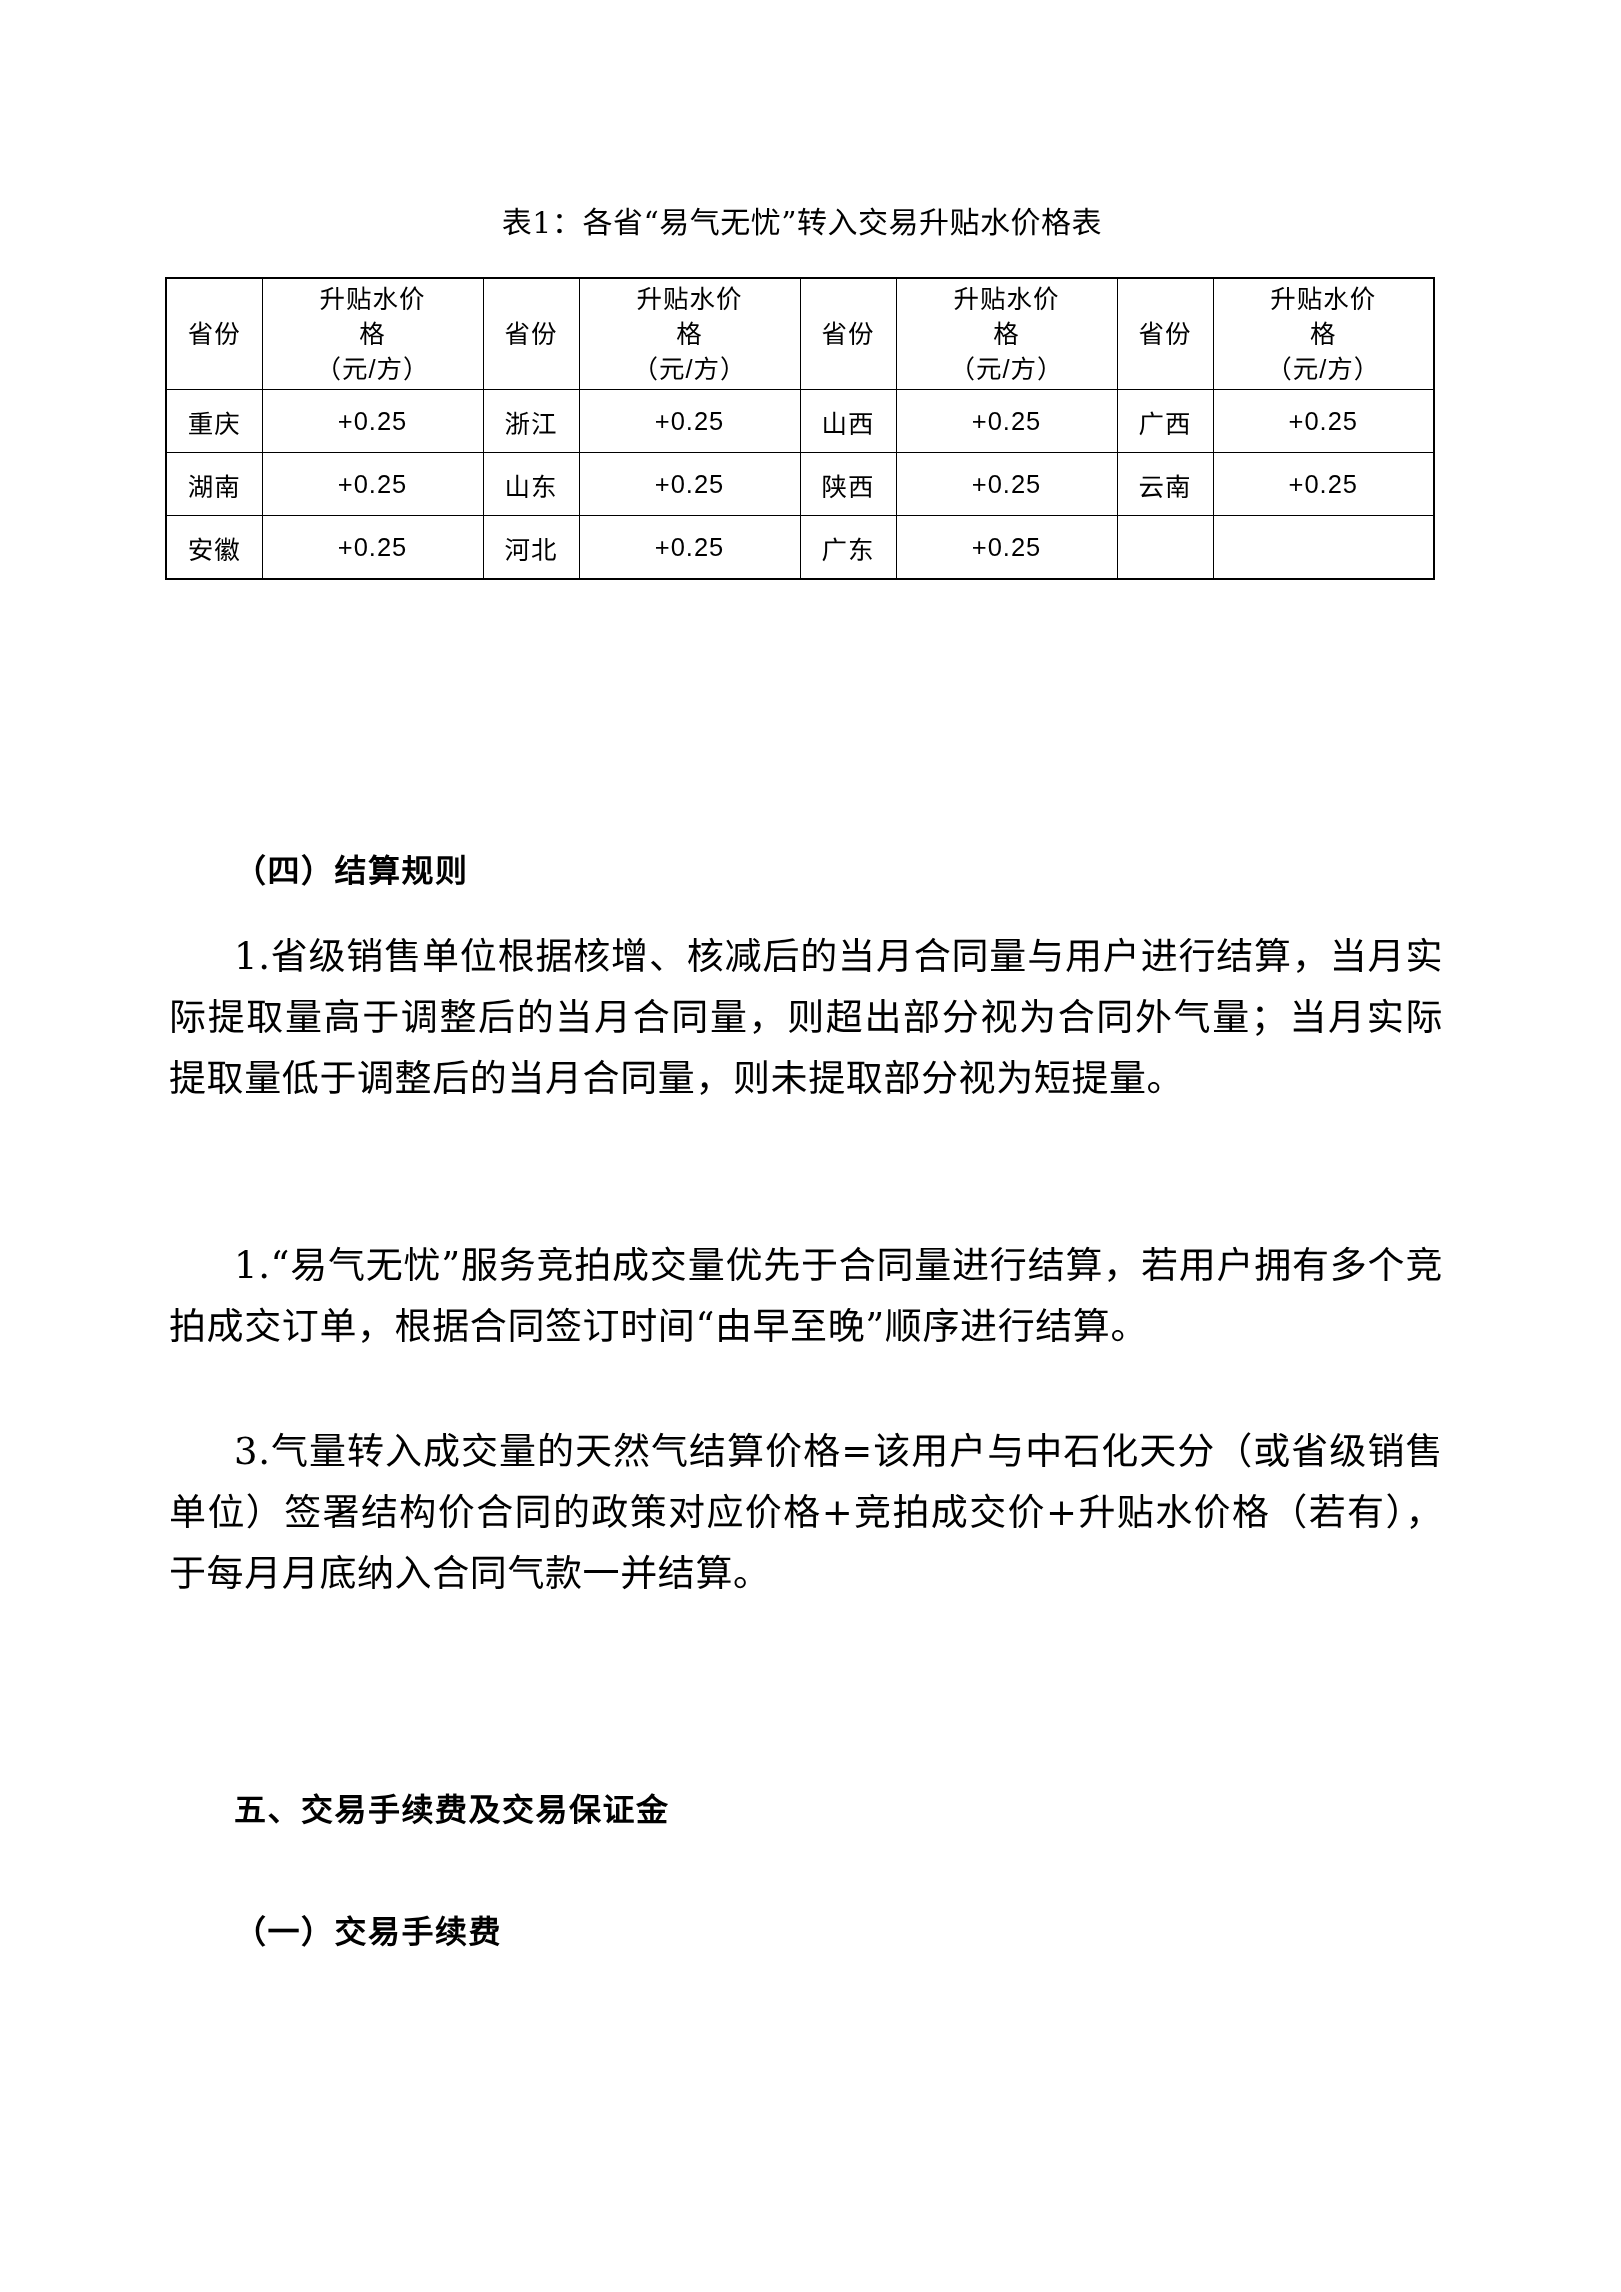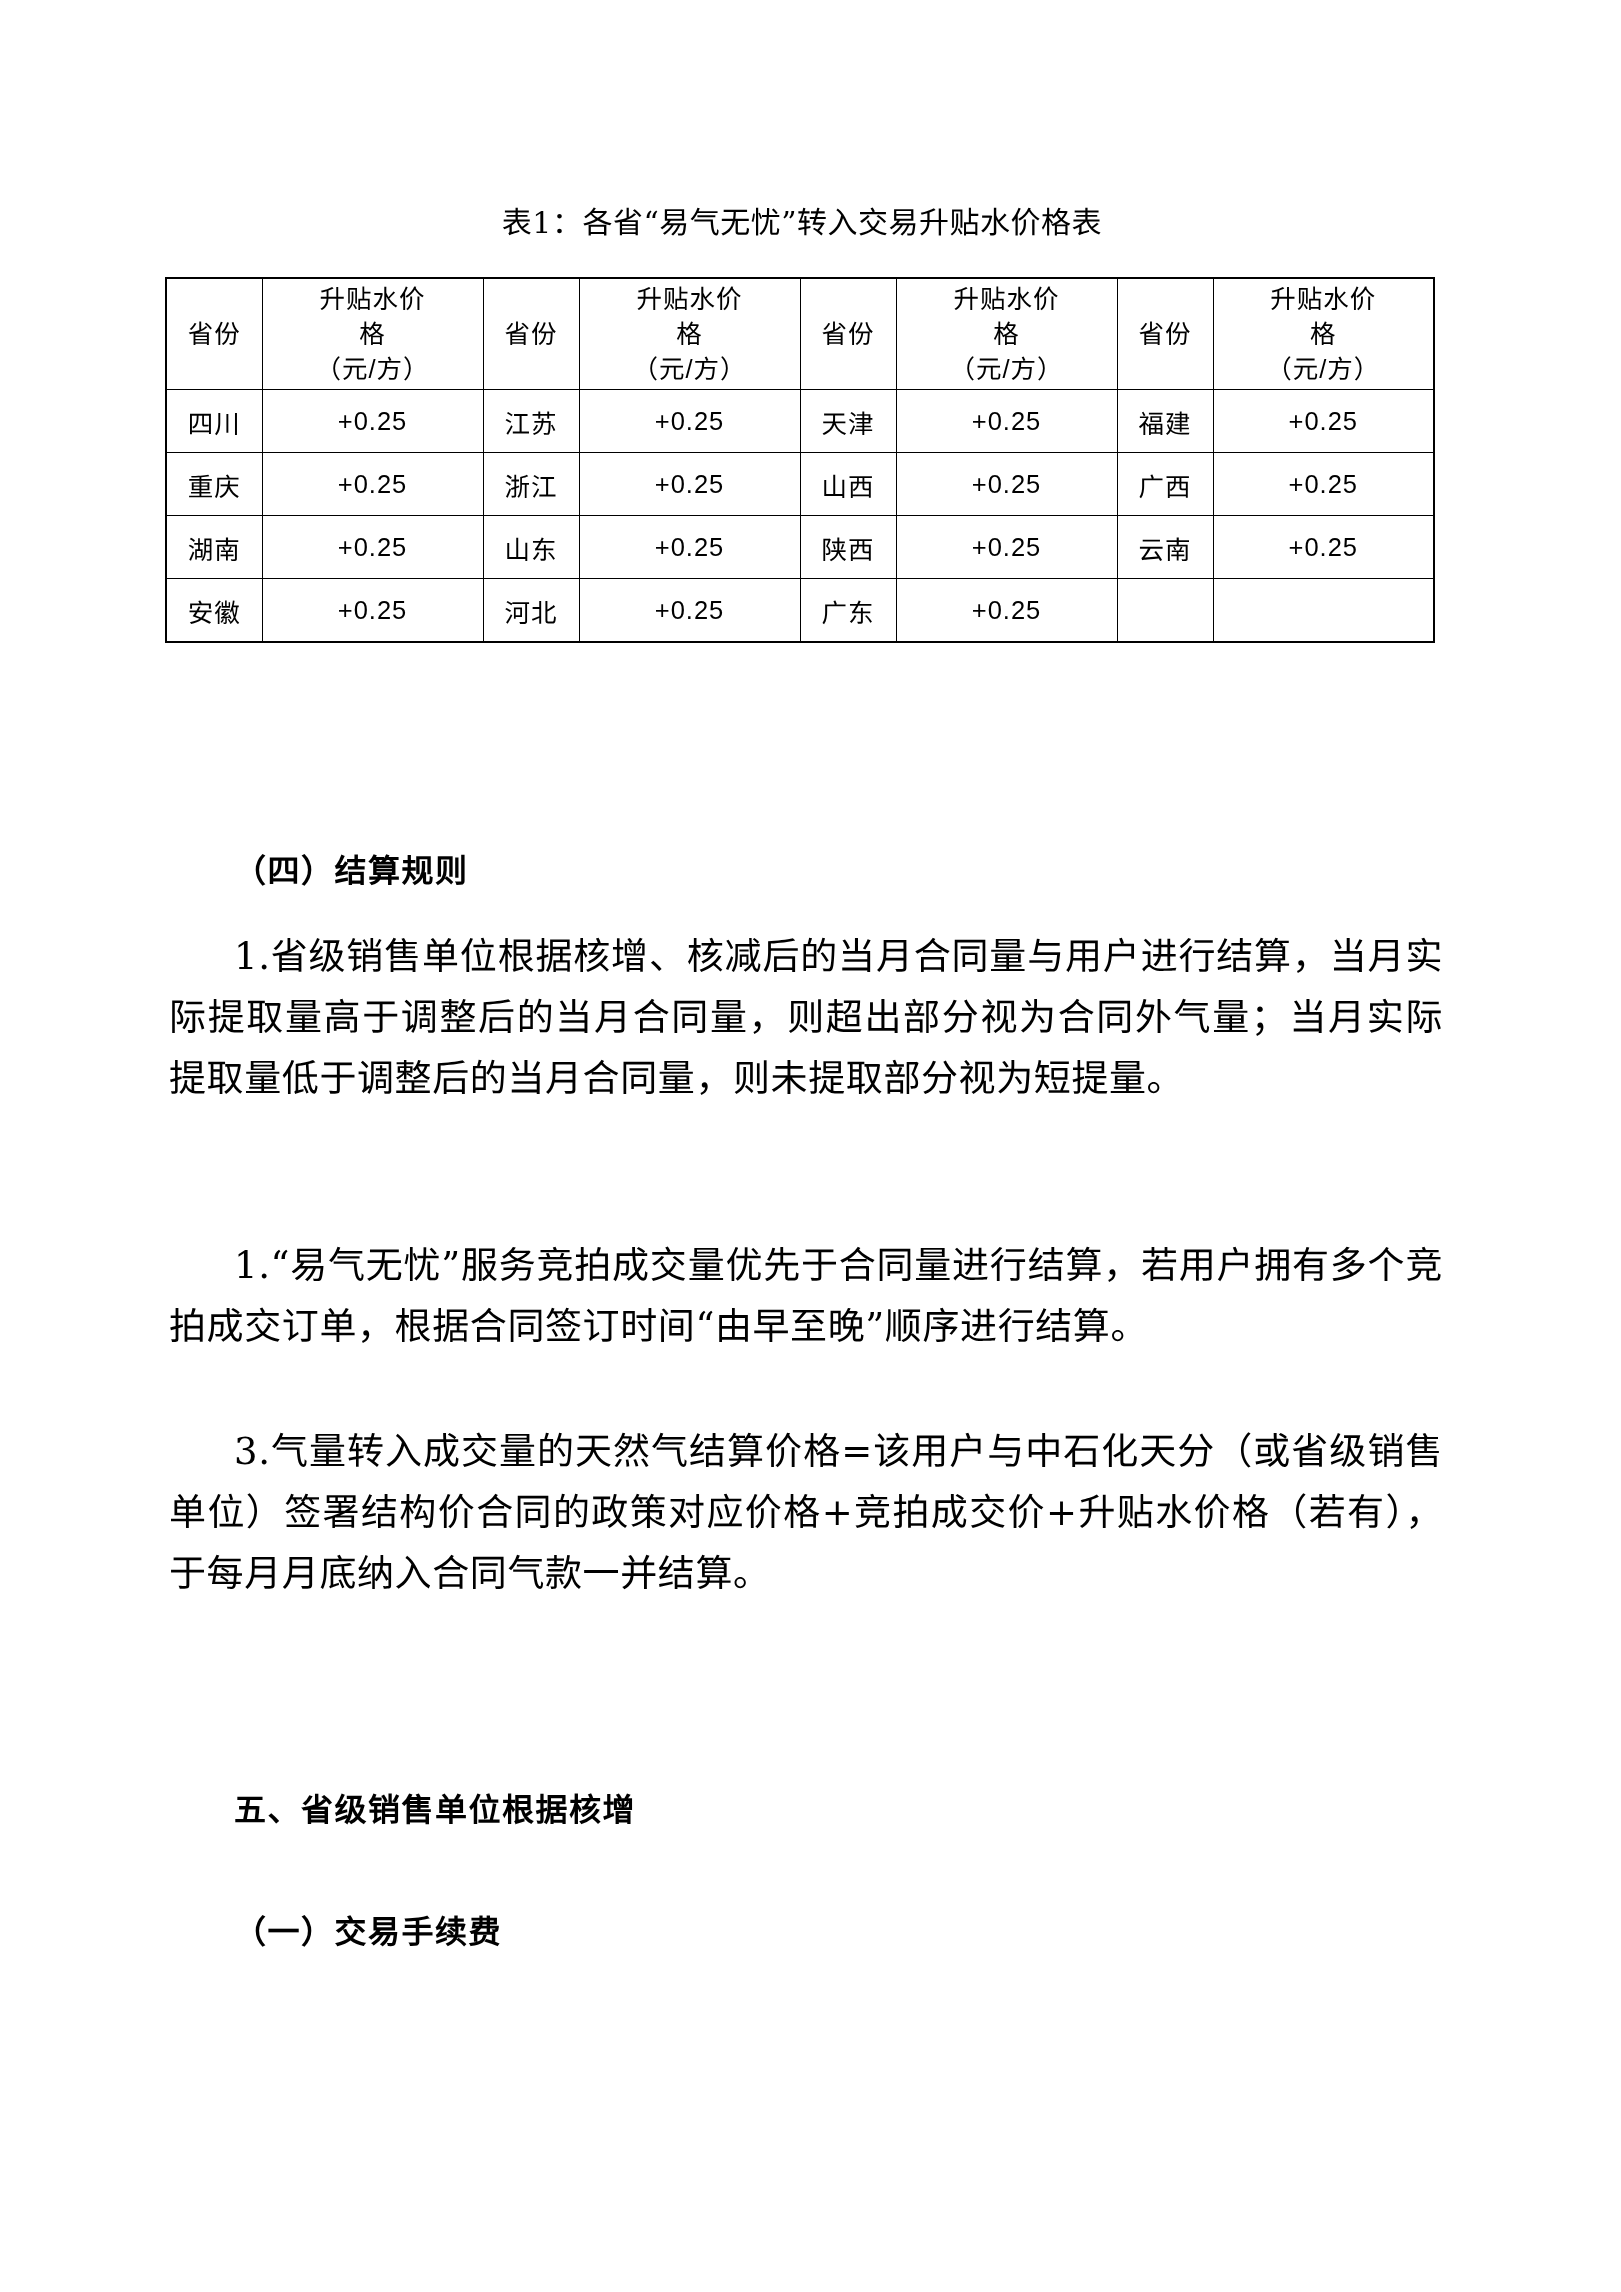--- a/index.html
+++ b/index.html
@@ -138,30 +138,20 @@
 格
 （元/方）</td>
             <td>省份</td>
             <td class="hdr-multiline">升贴水价
 格
 （元/方）</td>
           </tr>
         </thead>
         <tbody>
           <tr>
-            <td>四川</td>
-            <td class="num">+0.25</td>
-            <td>江苏</td>
-            <td class="num">+0.25</td>
-            <td>天津</td>
-            <td class="num">+0.25</td>
-            <td>福建</td>
-            <td class="num">+0.25</td>
-          </tr>
-          <tr>
             <td>重庆</td>
             <td class="num">+0.25</td>
             <td>浙江</td>
             <td class="num">+0.25</td>
             <td>山西</td>
             <td class="num">+0.25</td>
             <td>广西</td>
             <td class="num">+0.25</td>
           </tr>
           <tr>
@@ -198,21 +188,21 @@
 
     <div class="blk" style="top:1235px;">
       <p class="para">1.“易气无忧”服务竞拍成交量优先于合同量进行结算，若用户拥有多个竞拍成交订单，根据合同签订时间“由早至晚”顺序进行结算。</p>
     </div>
 
     <div class="blk" style="top:1421px;">
       <p class="para">3.气量转入成交量的天然气结算价格=该用户与中石化天分（或省级销售单位）签署结构价合同的政策对应价格+竞拍成交价+升贴水价格（若有），于每月月底纳入合同气款一并结算。</p>
     </div>
 
     <div class="blk" style="top:1794px;">
-      <div class="sec-heading">五、省级销售单位根据核增</div>
+      <div class="sec-heading">五、交易手续费及交易保证金</div>
     </div>
 
     <div class="blk" style="top:1916px;">
       <div class="sec-heading">（一）交易手续费</div>
     </div>
 
   </div>
 </div>
 
 

